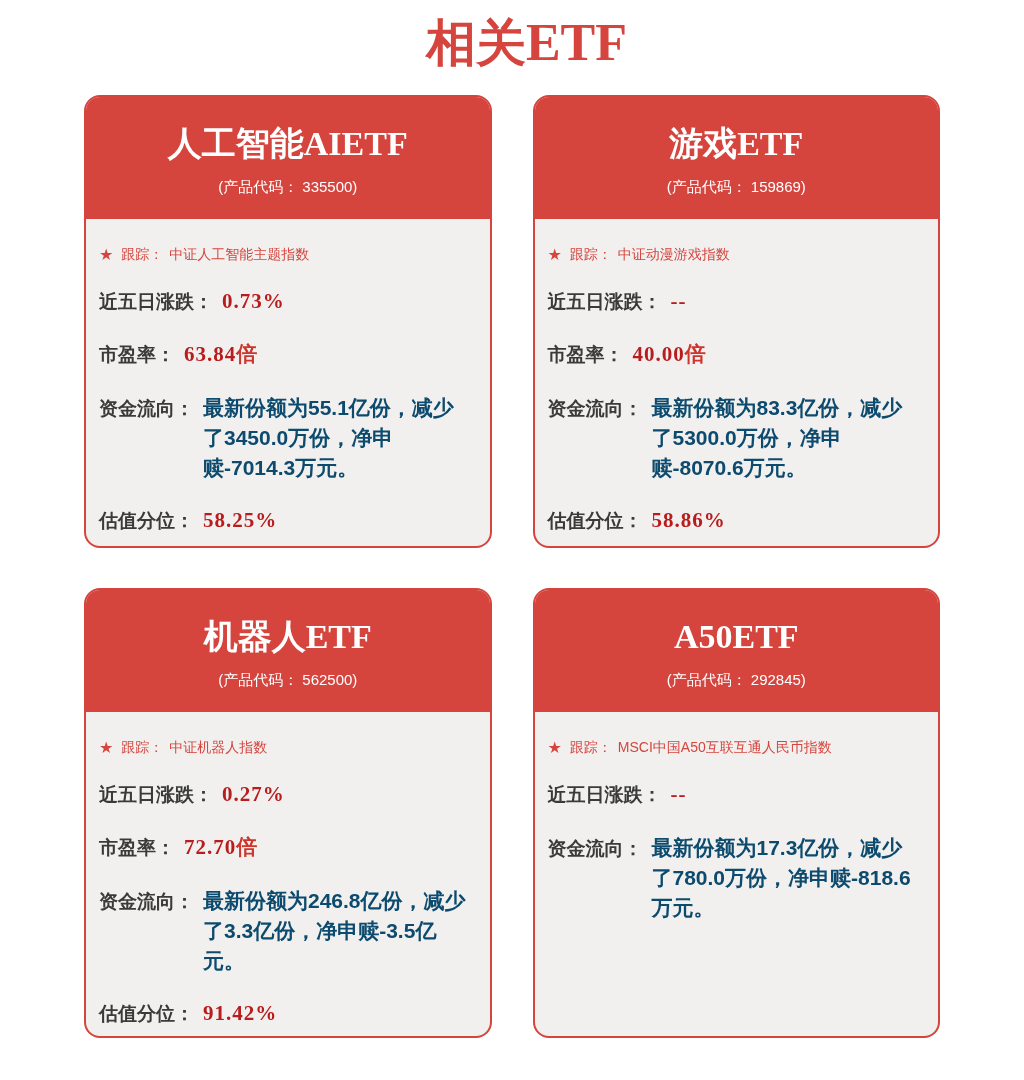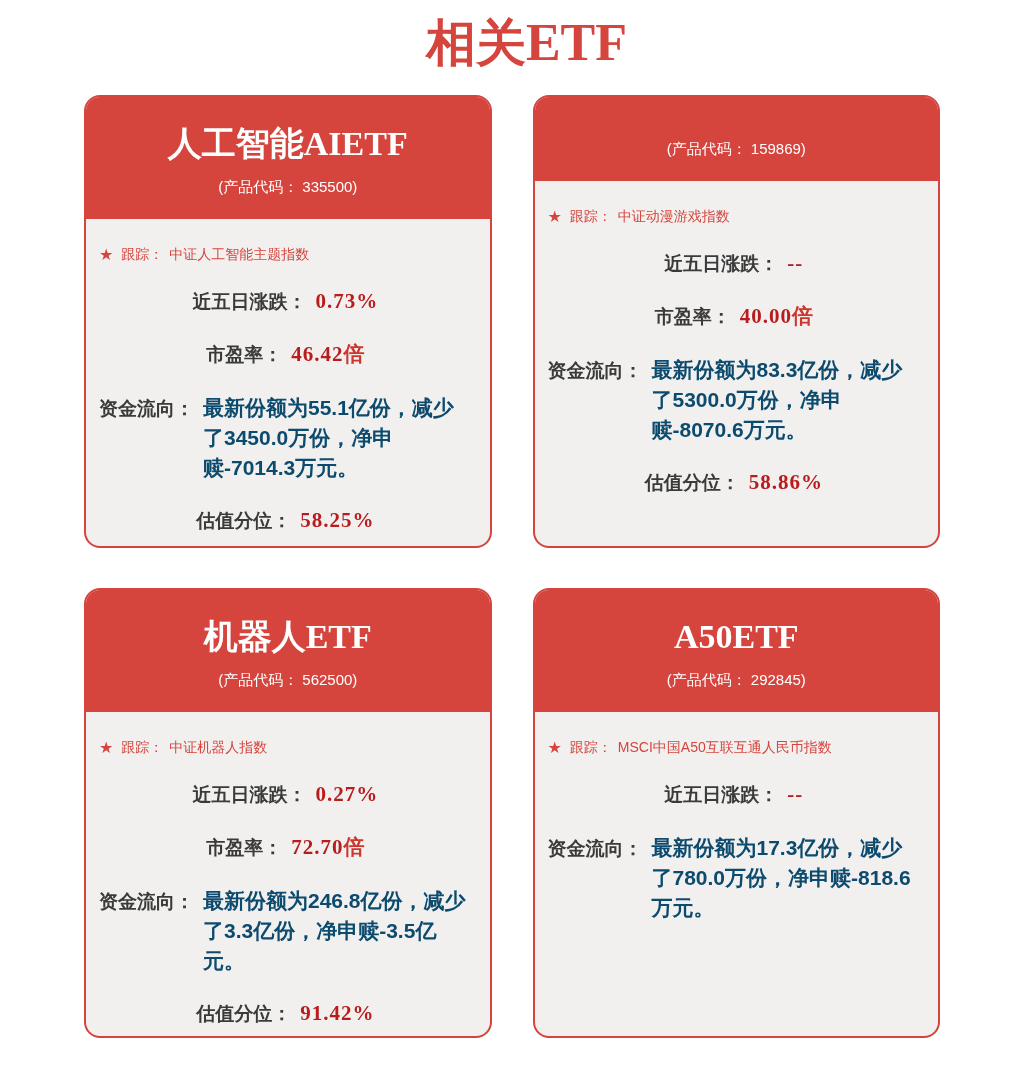--- a/index.html
+++ b/index.html
@@ -73,21 +73,20 @@
   .track-line .star {
     font-size: 16px;
     margin-right: 8px;
     line-height: 1;
   }
   .track-line .t-label { margin-right: 6px; }
   .row {
     margin-top: 25px;
     display: flex;
     align-items: baseline;
-    justify-content: center;
   }
   .row .label {
     font-size: 19px;
     font-weight: bold;
     color: #3a3a3a;
     flex-shrink: 0;
     white-space: nowrap;
   }
   .value {
     font-family: "Liberation Serif", serif;
@@ -129,36 +128,37 @@
         <span class="star">★</span>
         <span class="t-label">跟踪：</span>
         <span>中证人工智能主题指数</span>
       </div>
       <div class="row">
         <span class="label">近五日涨跌：</span>
         <span class="value">0.73%</span>
       </div>
       <div class="row">
         <span class="label">市盈率：</span>
-        <span class="value">46.42</span>
+        <span class="value">63.84</span>
           <span class="unit">倍</span>
       </div>
       <div class="row">
         <span class="label">资金流向：</span>
         <span class="flow-text">最新份额为55.1亿份，减少了3450.0万份，净申赎-7014.3万元。</span>
       </div>
       <div class="row">
         <span class="label">估值分位：</span>
         <span class="value">58.25%</span>
       </div>
     </div>
   </section>
 
   <section class="card">
     <header class="card-header">
+      <div class="card-title"><span class="zh">游戏</span><span class="en">ETF</span></div>
       <div class="card-code">(产品代码： 159869)</div>
     </header>
     <div class="card-body">
       <div class="track-line">
         <span class="star">★</span>
         <span class="t-label">跟踪：</span>
         <span>中证动漫游戏指数</span>
       </div>
       <div class="row">
         <span class="label">近五日涨跌：</span>

